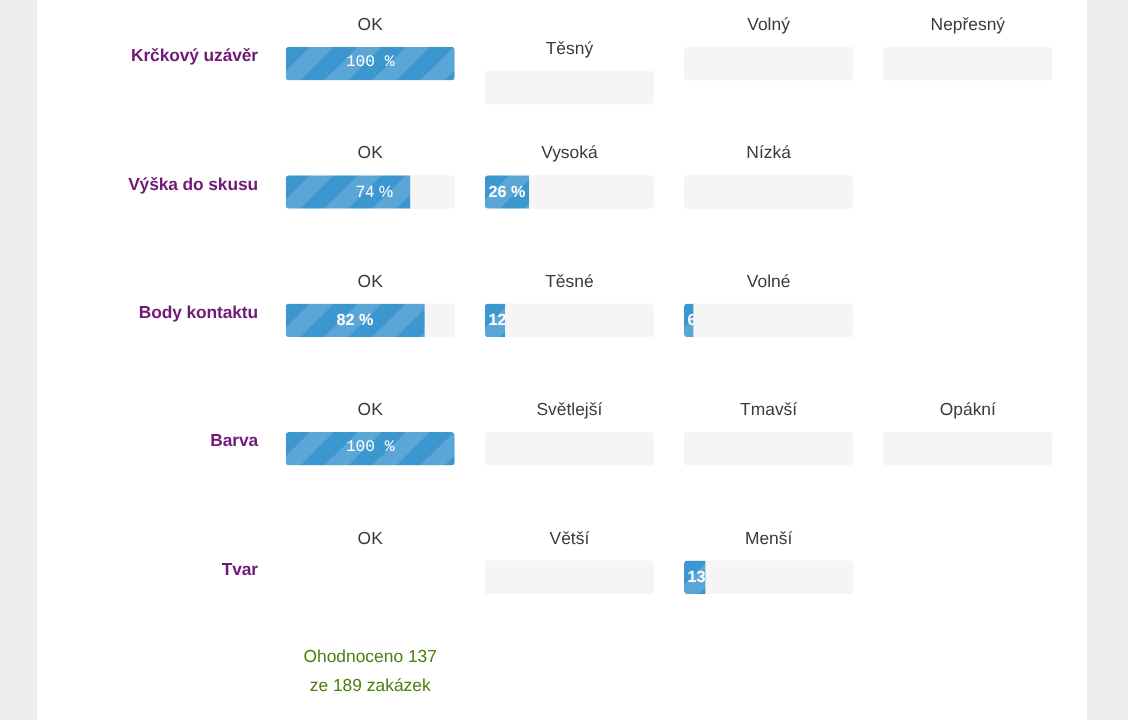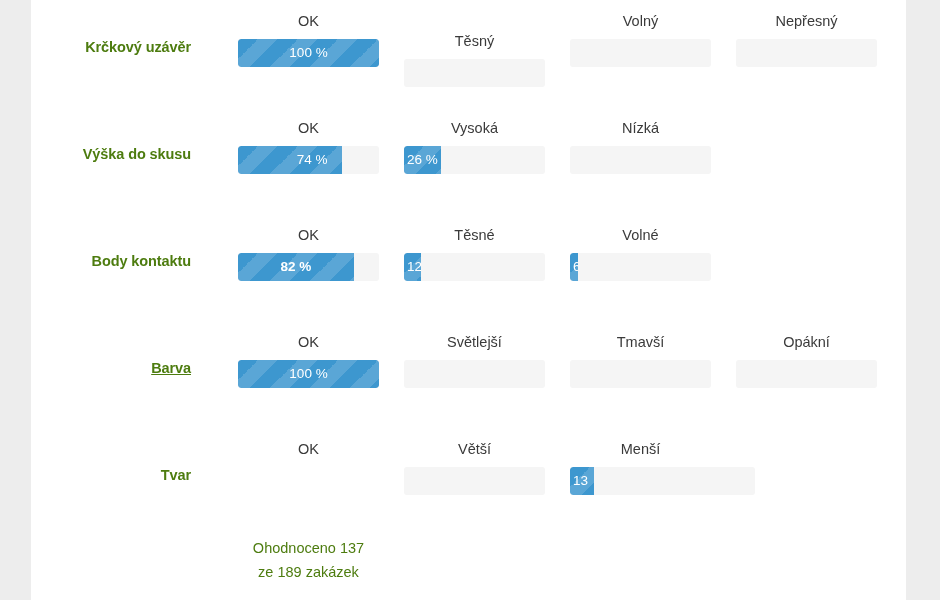--- a/index.html
+++ b/index.html
@@ -31,23 +31,24 @@
     position: relative;
     height: 107px;
   }
   .row-label {
     position: absolute;
     left: 0;
     width: 160px;
     text-align: right;
     font-size: 14.5px;
     font-weight: bold;
-    color: #4d7c0f;
+    color: #701a75;
     letter-spacing: -0.1px;
     white-space: nowrap;
+    padding-left: 24px;
   }
   .cells {
     position: absolute;
     left: 207px;
     top: 0;
     width: 670px;
     height: 100%;
   }
   .cell {
     position: absolute;
@@ -88,34 +89,36 @@
     );
     background-size: 40px 40px;
     box-sizing: border-box;
     display: flex;
     align-items: center;
     justify-content: center;
     overflow: hidden;
   }
   .bar-fill.full {
     border-radius: 3px;
+    font-family: Liberation Mono, monospace;
   }
   .bar-fill.zero {
     background-image: none;
     background-color: transparent;
   }
   .bar-value {
     font-size: 13.5px;
     color: #ffffff;
     white-space: nowrap;
     line-height: 28px;
   }
   .bar-fill.tiny .bar-value {
     position: absolute;
     left: 3px;
+    font-weight: bold;
   }
   .footer {
     position: absolute;
     left: 207px;
     top: 536px;
     width: 141px;
     text-align: center;
     font-size: 14.5px;
     color: #4d7c0f;
     line-height: 24px;
@@ -207,21 +210,21 @@
             <div class="cell-head">Volné</div>
             <div class="bar" style="margin-top: 9px;">
               <div class="bar-fill tiny" style="width: 6%;">
                 <span class="bar-value">6</span>
               </div>
             </div>
           </div>
         </div>
       </div>
       <div class="row" style="position: absolute; left: 0px; top: 321px; width: 875px;">
-        <div class="row-label" style="top: 39px; text-decoration: underline;">Barva</div>
+        <div class="row-label" style="top: 39px;">Barva</div>
         <div class="cells">
           <div class="cell" style="left: 0px; top: 12px;">
             <div class="cell-head">OK</div>
             <div class="bar" style="margin-top: 9px;">
               <div class="bar-fill full" style="width: 100%;">
                 <span class="bar-value">100 %</span>
               </div>
             </div>
           </div>
           <div class="cell" style="left: 166px; top: 12px;">
@@ -251,21 +254,21 @@
             <div class="cell-head">OK</div>
           </div>
           <div class="cell" style="left: 166px; top: 12px;">
             <div class="cell-head">Větší</div>
             <div class="bar" style="margin-top: 9px;">
               <div class="bar-fill zero" style="width: 0%;"></div>
             </div>
           </div>
           <div class="cell" style="left: 332px; top: 12px;">
             <div class="cell-head">Menší</div>
-            <div class="bar" style="margin-top: 9px; padding-left: 44px;">
+            <div class="bar" style="margin-top: 9px;">
               <div class="bar-fill tiny" style="width: 13%;">
                 <span class="bar-value">13</span>
               </div>
             </div>
           </div>
         </div>
       </div>
     </div>
 
   <div class="footer">

